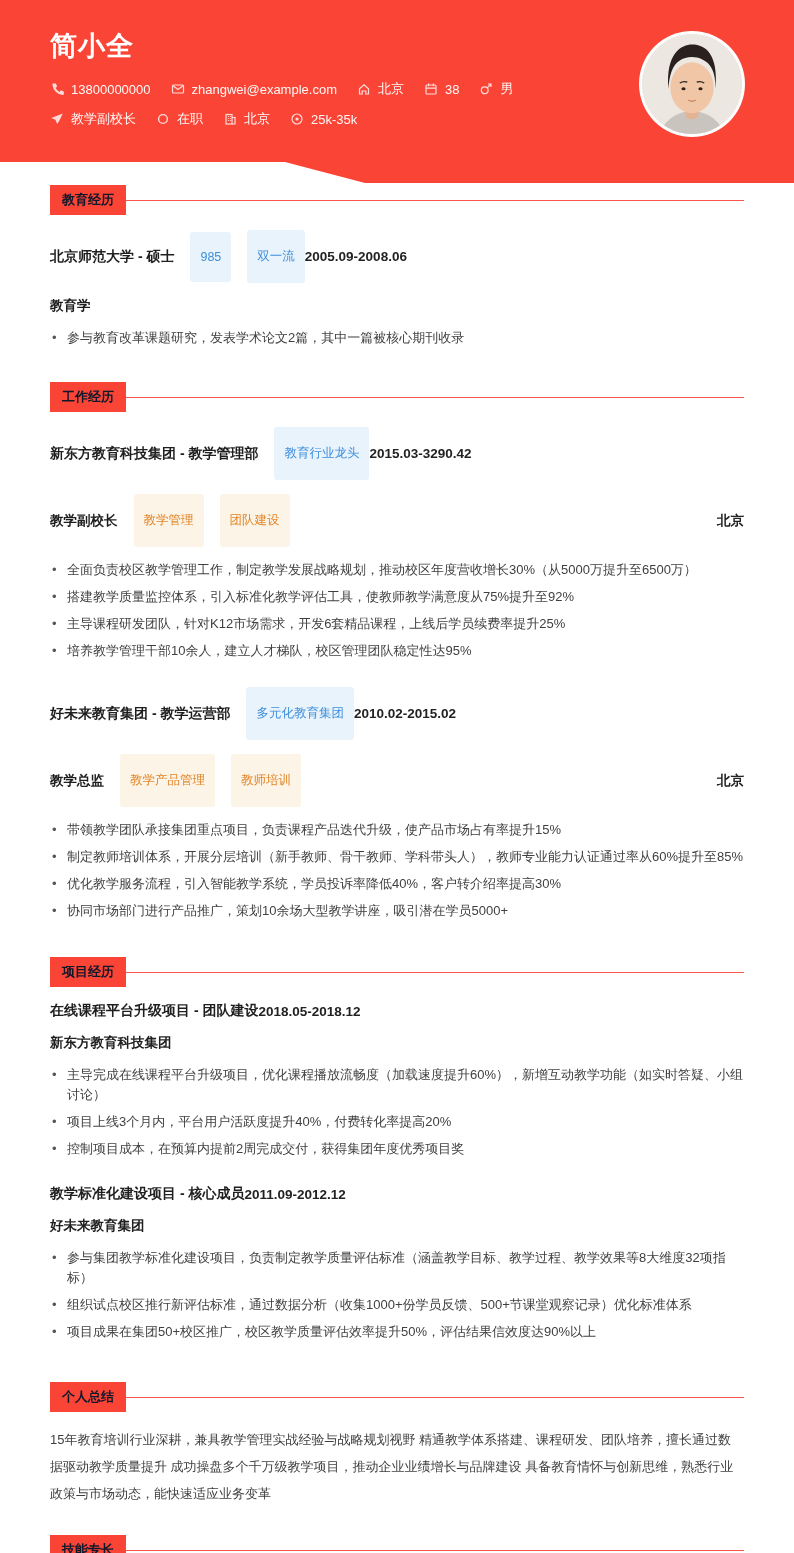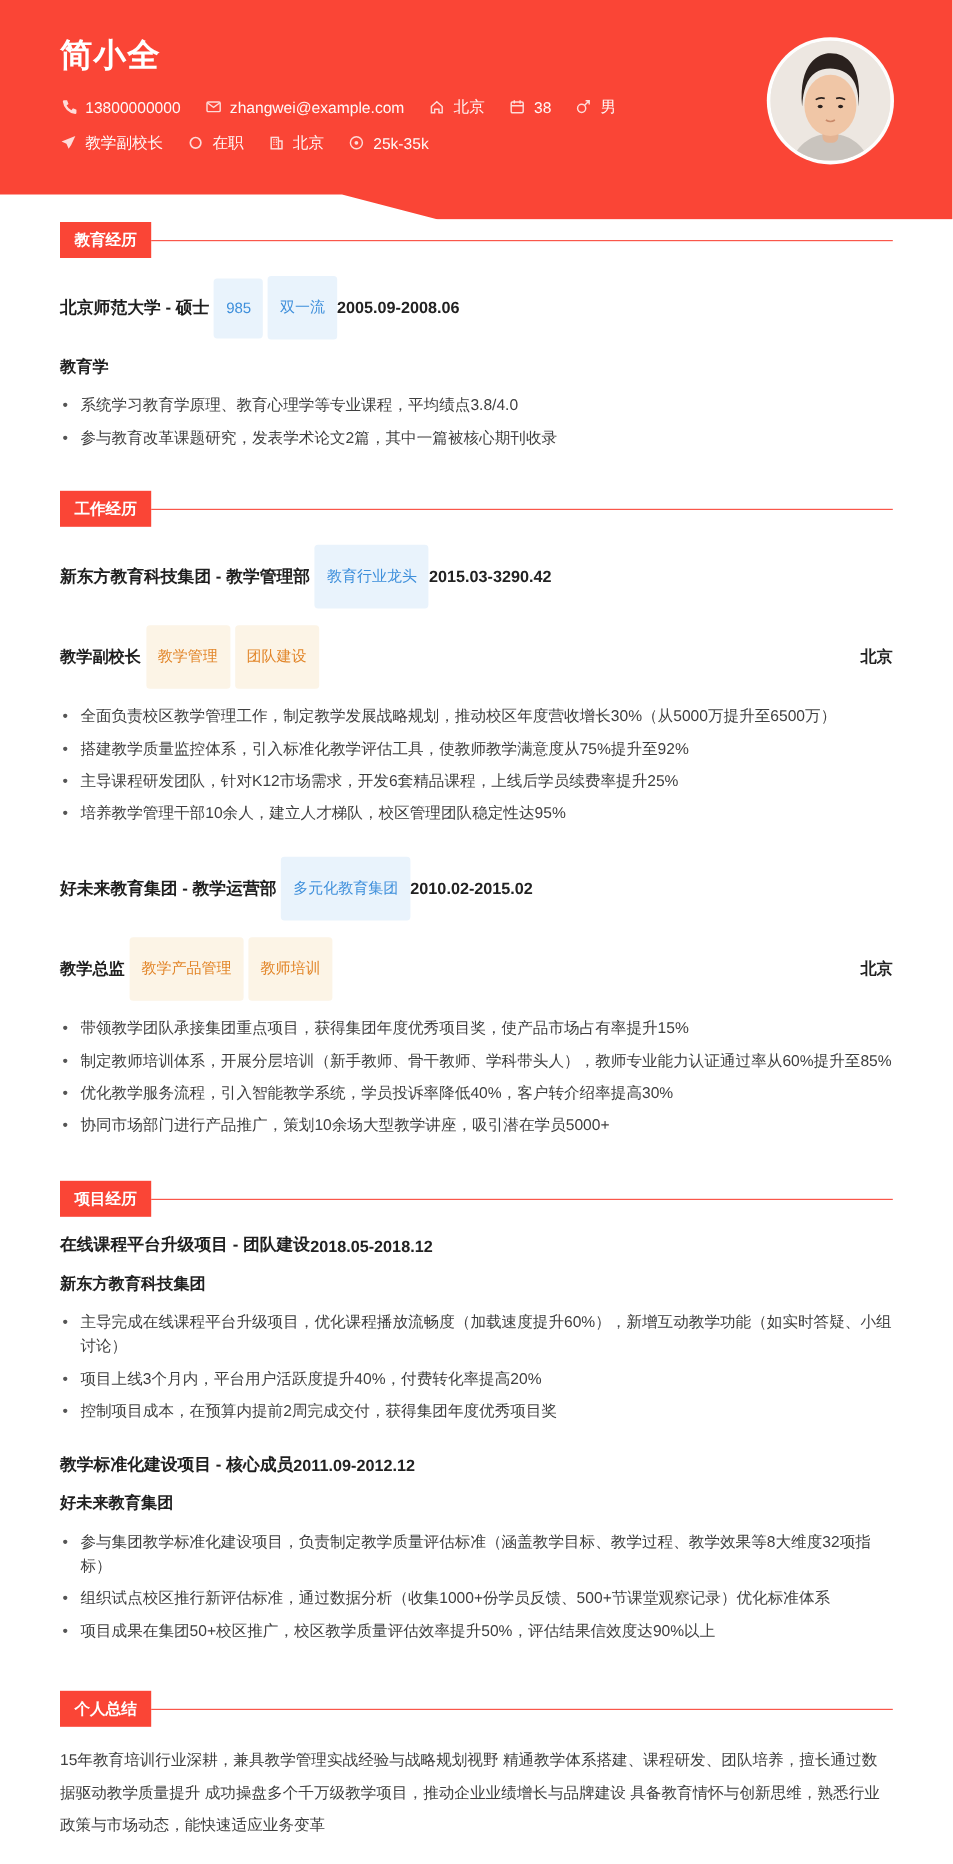--- a/index.html
+++ b/index.html
@@ -17,29 +17,29 @@
   .crow:last-child{ margin-top:12px; }
   .citem{ display:flex; align-items:center; margin-right:20px; }
   .citem svg{ width:14px; height:14px; margin-right:7px; opacity:.85; }
   .avatar{ position:absolute; top:31px; right:49px; width:106px; height:106px; border-radius:50%;
            border:3px solid rgba(255,255,255,.95); overflow:hidden; background:#EDE7E1; }
   .avatar svg{ width:100%; height:100%; display:block; }
 
   
   main{ padding:0 50px; }
   .sec-head{ display:flex; align-items:center; }
-  .badge{ background:var(--accent); color:#ffffff; font-size:13px; font-weight:bold;
+  .badge{ background:var(--accent); color:#0f172a; font-size:13px; font-weight:bold;
           padding:6px 12px; white-space:nowrap;text-align:center; }
   .sec-line{ flex:1; height:1px; background:var(--accent); opacity:.9; }
 
   .entry-head{ display:flex; align-items:center; margin-top:15px; }
   .eh-left{ display:flex; align-items:center; }
   .etitle{ font-size:14px; font-weight:bold; color:var(--ink); }
   .edate{ font-size:13.5px; font-weight:bold; color:#222; }
-  .tag{ font-size:12.5px; padding:18px 10px; border-radius:3px; margin-left:4px; white-space:nowrap; }
+  .tag{ font-size:12.5px; padding:18px 10px; border-radius:3px; margin-left:16px; white-space:nowrap; }
   .tag.blue{ color:#3E8FDB; background:#E9F3FC; }
   .tag.orange{ color:#E2862A; background:#FCF4E6; }
   .role-row{ display:flex; align-items:center; justify-content:space-between; margin-top:14px; }
   .role-left{ display:flex; align-items:center; }
   .role{ font-size:13.5px; font-weight:bold; color:var(--ink); }
   .city{ font-size:13.5px; font-weight:bold; color:#222; }
   .esub{ margin-top:14px; font-size:13.5px; font-weight:bold; color:var(--ink); }
 
   ul.bullets{ list-style:none; margin-top:13px; }
   ul.bullets li{ position:relative; padding-left:17px; font-size:13px; color:var(--body);
@@ -160,21 +160,20 @@
       <div class="entry-head">
         <div class="eh-left">
           <span class="etitle">北京师范大学 - 硕士</span>
           <span class="tag blue">985</span>
           <span class="tag blue">双一流</span>
         </div>
         <span class="edate">2005.09-2008.06</span>
       </div>
       <div class="esub">教育学</div>
       <ul class="bullets">
-        <li><span>系统学习教育学原理、教育心理学等专业课程，平均绩点3.8/4.0</span></li>
         <li><span>参与教育改革课题研究，发表学术论文2篇，其中一篇被核心期刊收录</span></li>
       </ul>
     </section>
 
     <section class="sec-work">
       <div class="sec-head">
         <span class="badge">工作经历</span>
         <span class="sec-line"></span>
       </div>
 
@@ -212,21 +211,21 @@
         </div>
         <div class="role-row">
           <div class="role-left">
             <span class="role">教学总监</span>
             <span class="tag orange">教学产品管理</span>
             <span class="tag orange">教师培训</span>
           </div>
           <span class="city">北京</span>
         </div>
         <ul class="bullets">
-          <li><span>带领教学团队承接集团重点项目，获得集团年度优秀项目奖，使产品市场占有率提升15%</span></li>
+          <li><span>带领教学团队承接集团重点项目，负责课程产品迭代升级，使产品市场占有率提升15%</span></li>
           <li><span>制定教师培训体系，开展分层培训（新手教师、骨干教师、学科带头人），教师专业能力认证通过率从60%提升至85%</span></li>
           <li><span>优化教学服务流程，引入智能教学系统，学员投诉率降低40%，客户转介绍率提高30%</span></li>
           <li><span>协同市场部门进行产品推广，策划10余场大型教学讲座，吸引潜在学员5000+</span></li>
         </ul>
       </div>
     </section>
 
     <section class="sec-proj">
       <div class="sec-head">
         <span class="badge">项目经历</span>

